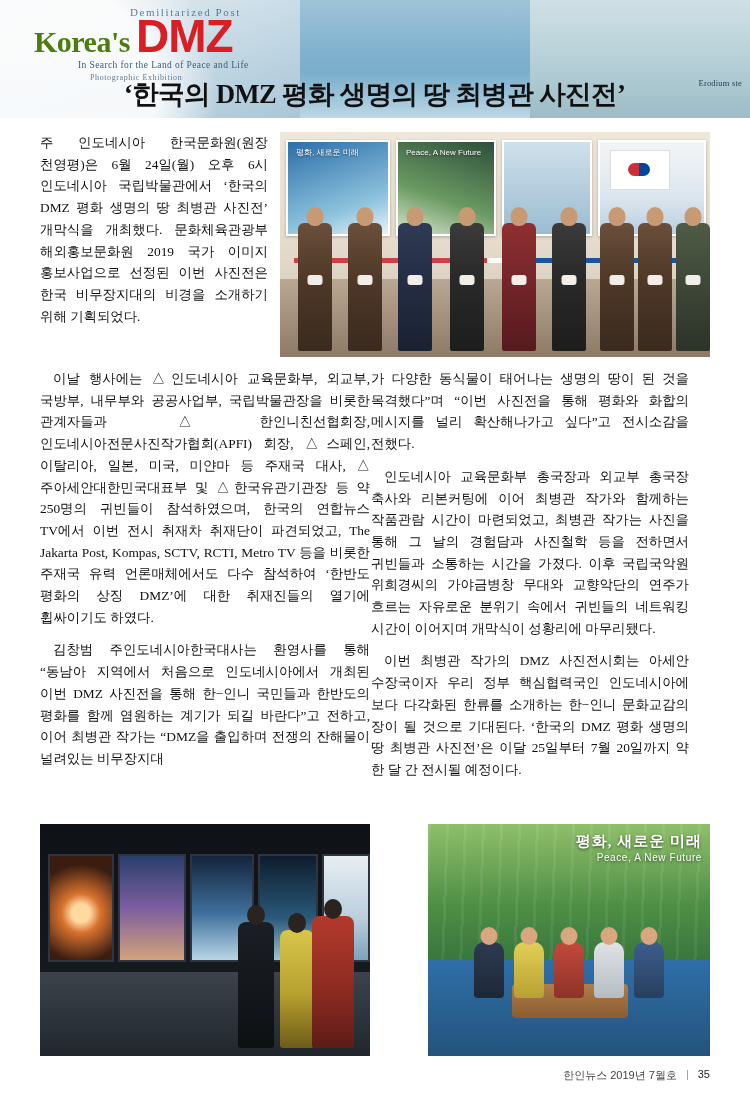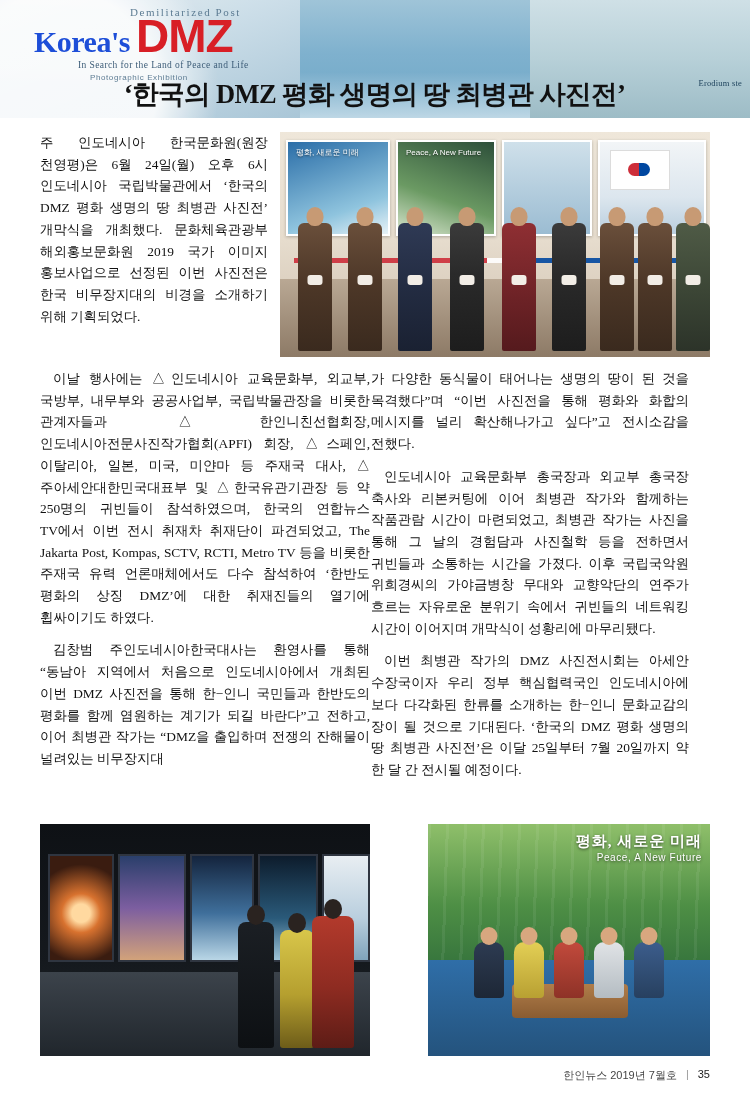--- a/index.html
+++ b/index.html
@@ -86,42 +86,42 @@
   }
   .logo-dmz .dmz-main {
     display: flex;
     align-items: baseline;
     margin-top: -2px;
   }
   .logo-dmz .dmz-korea {
     font-family: "Liberation Serif", serif;
     font-size: 30px;
     font-weight: bold;
-    color: #1d4ed8;
+    color: #4d7c0f;
     letter-spacing: -0.5px;
   }
   .logo-dmz .dmz-word {
     font-family: "Liberation Sans", sans-serif;
     font-size: 46px;
     font-weight: bold;
     color: #d81f26;
     letter-spacing: -1px;
     margin-left: 6px;
     line-height: .9;
   }
   .logo-dmz .dmz-tag {
     font-family: "Liberation Serif", serif;
     font-size: 9.5px;
     color: #3d5d78;
     letter-spacing: .4px;
     margin-left: 44px;
     margin-top: 1px;
   }
   .logo-dmz .dmz-tag2 {
-    font-family: Liberation Sans, sans-serif;
+    font-family: Liberation Serif, serif;
     font-size: 8px;
     color: #5d7c93;
     letter-spacing: .6px;
     margin-left: 8px;
     margin-top: 3px;
     padding-left: 48px;
   }
 
   .banner-caption {
     position: absolute;

